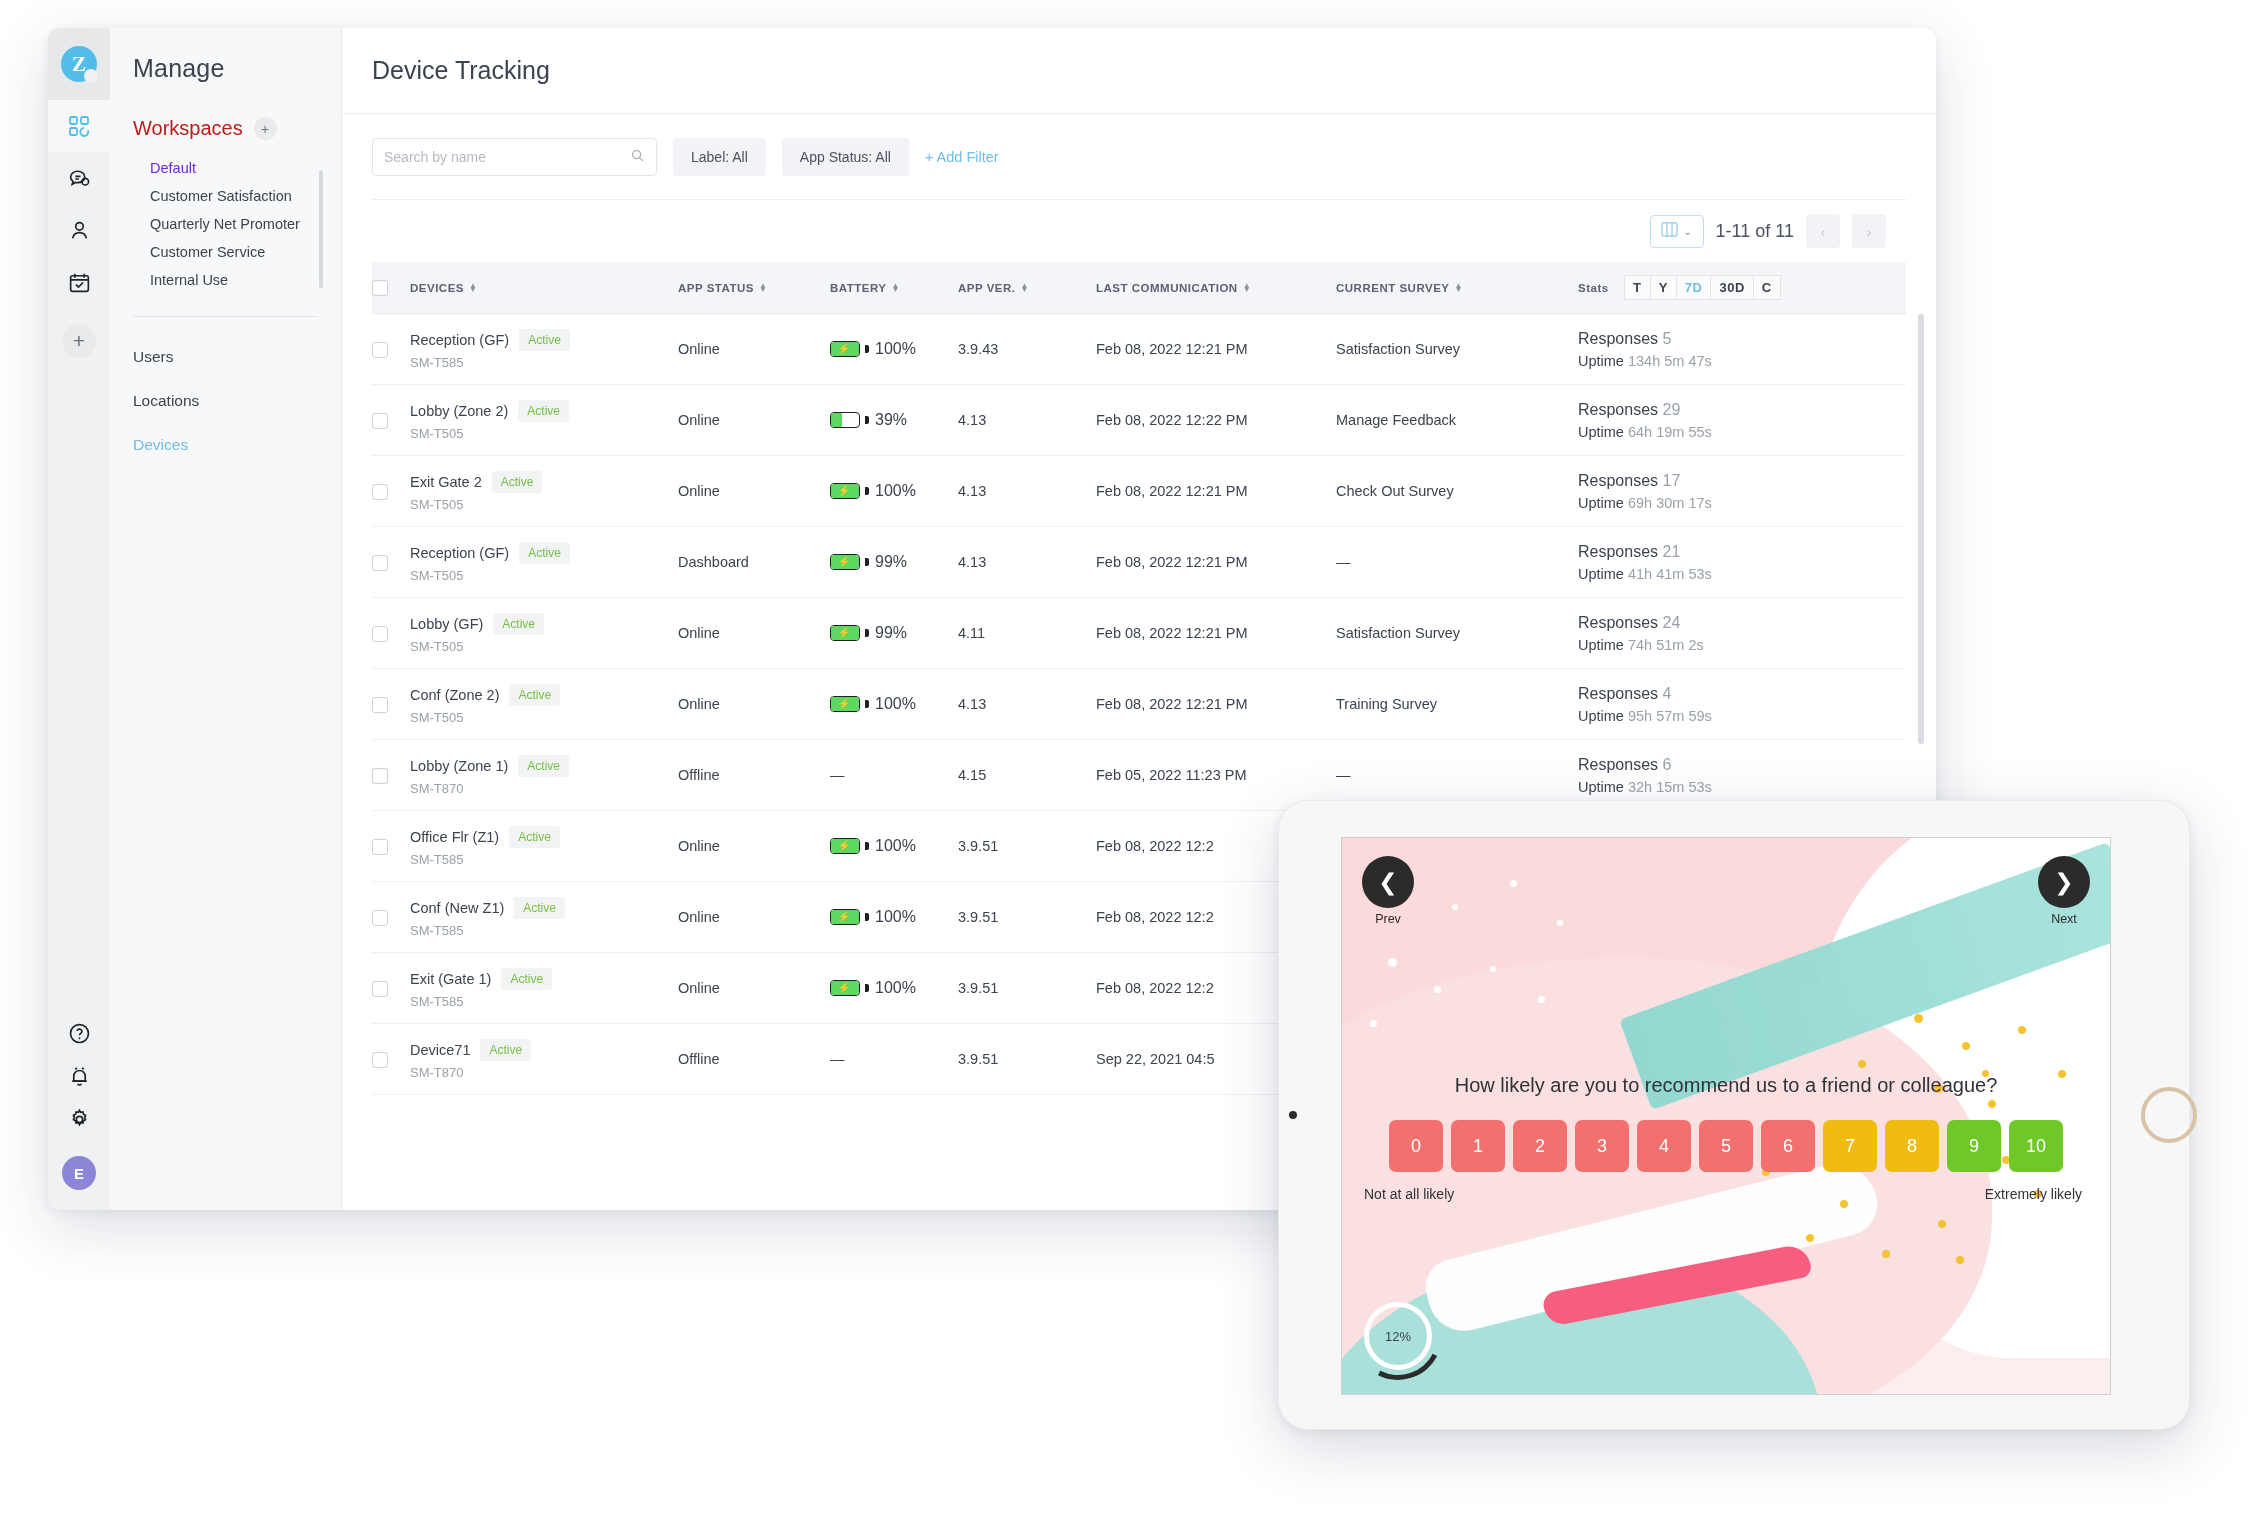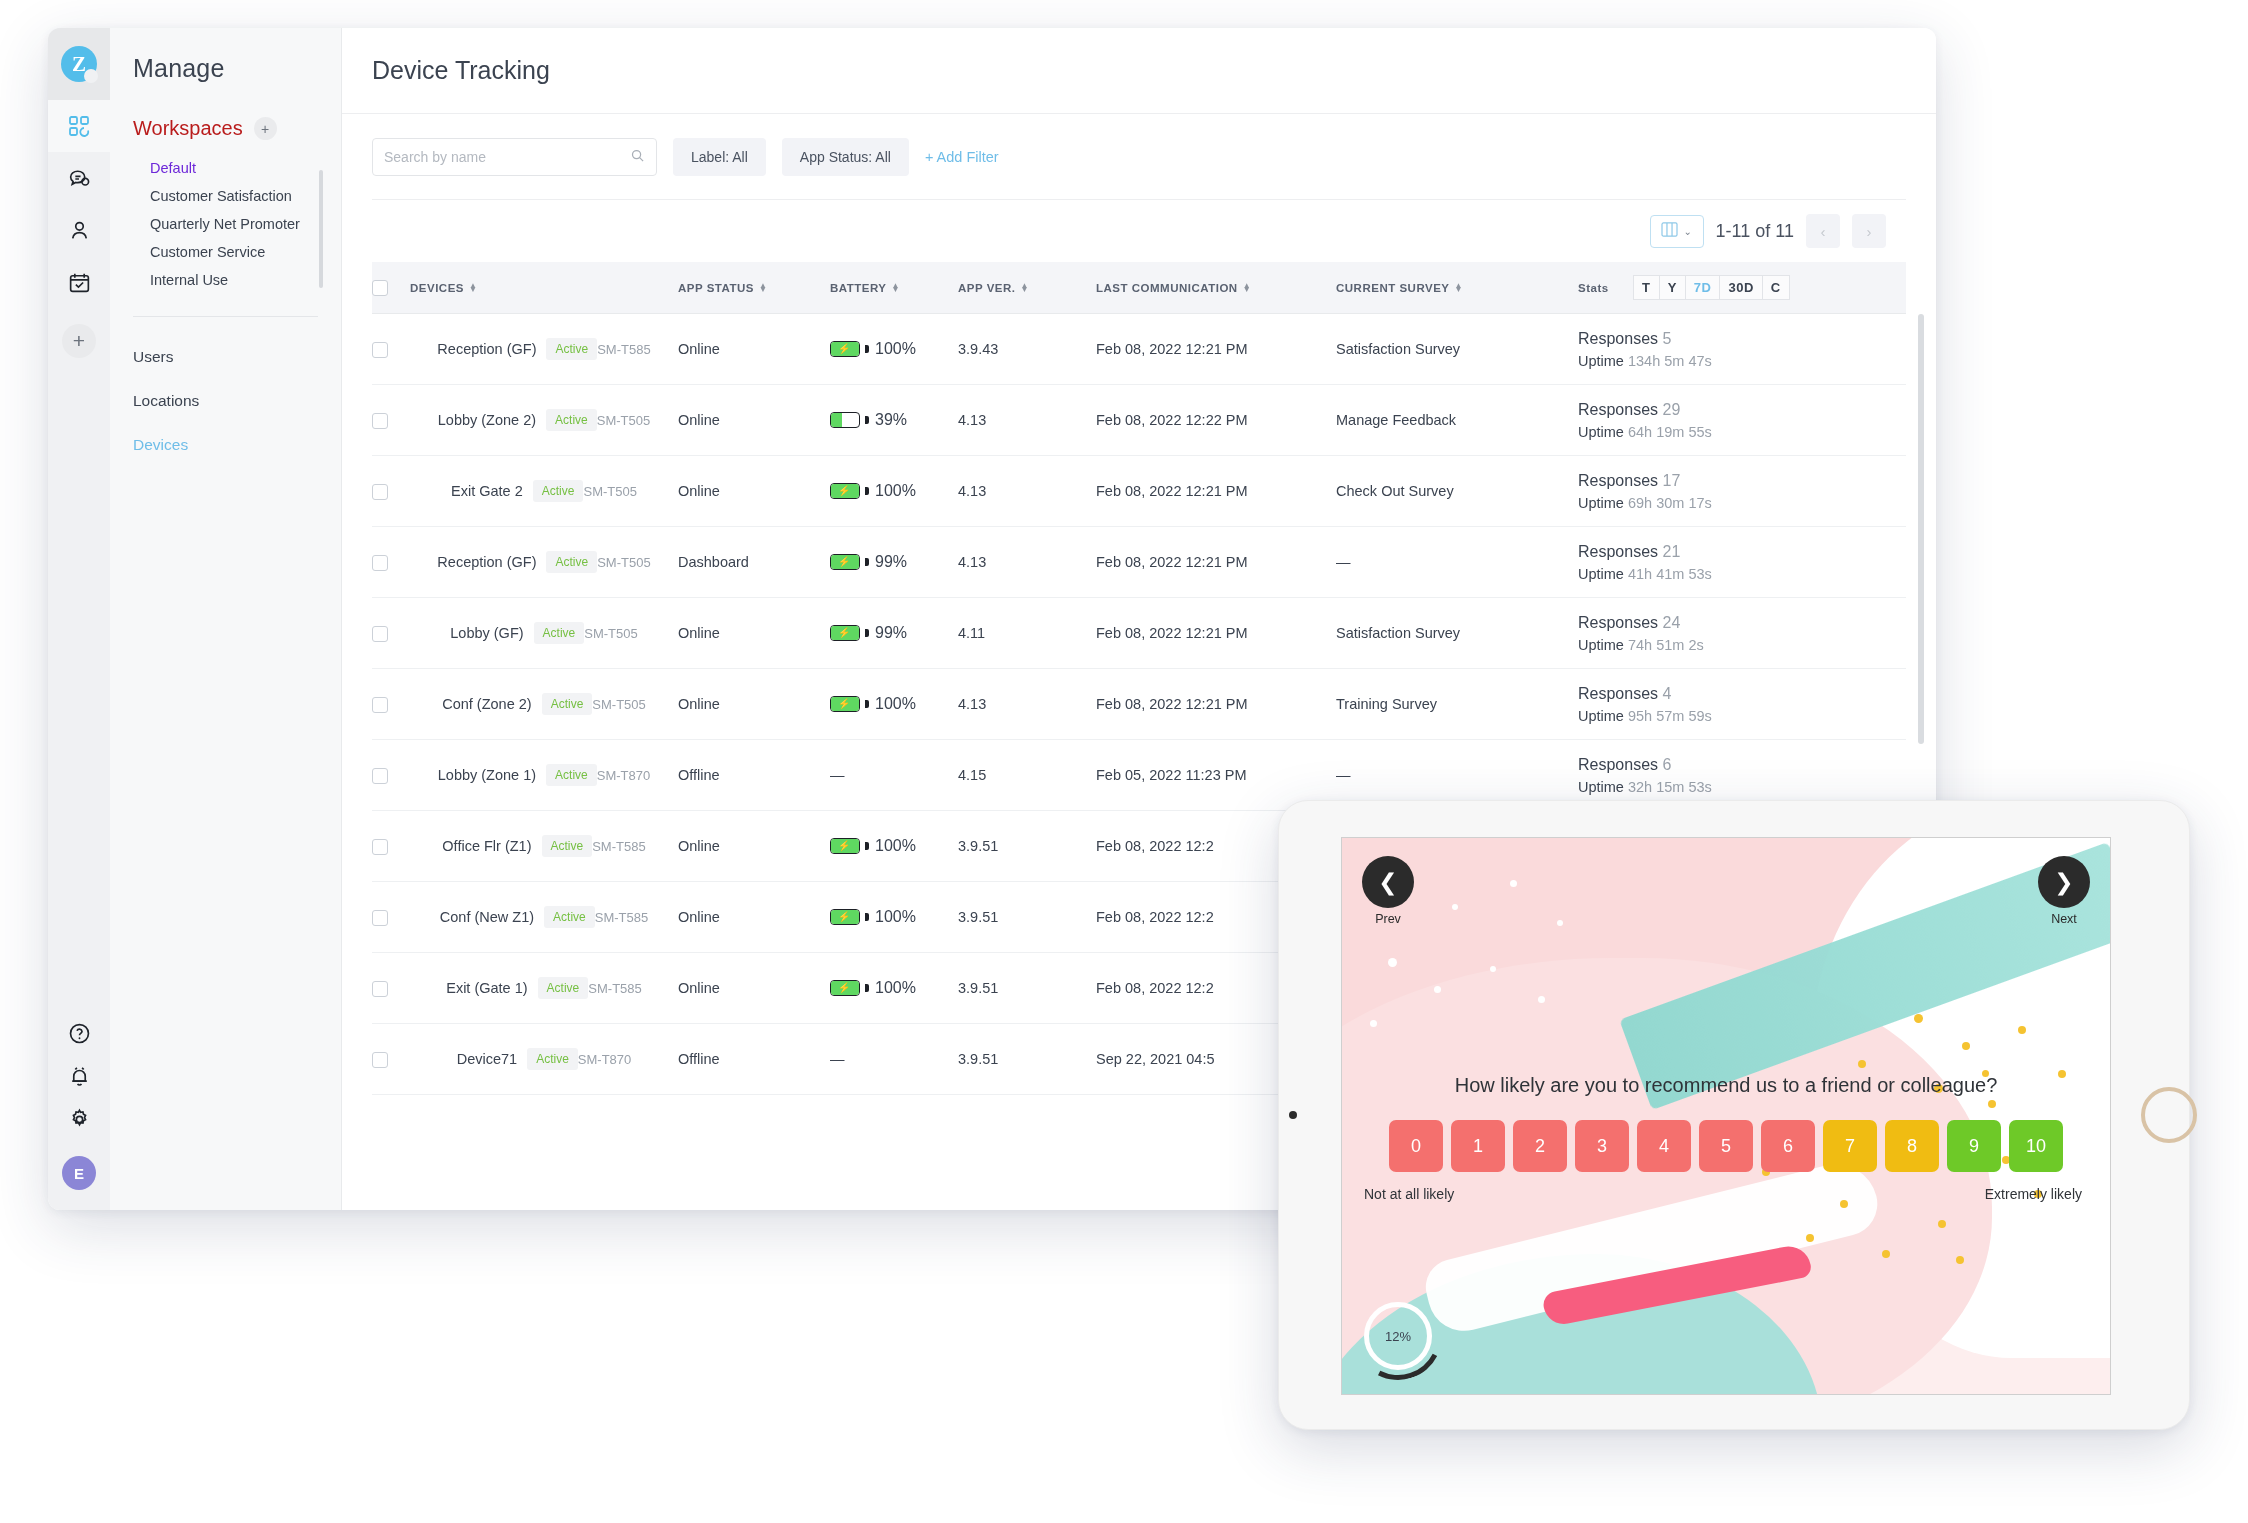--- a/index.html
+++ b/index.html
@@ -142,21 +142,21 @@
   .tbl tbody td {
     border-bottom:1px solid #eef0f2; padding: 0; height:71px;
     font-size:14.5px; color:#3b4350; vertical-align:middle;
   }
   .dev-name { font-size:14.5px; color:#3b4350; }
   .dev-model { font-size:13px; color:#9aa1aa; margin-top:4px; }
   .badge-active {
     display:inline-block; background:#f2f3f5; color:#76c043; border-radius:3px;
     font-size:12px; padding: 4px 9px; margin-left:10px; vertical-align:middle;
   }
-  .devcell { display:flex; flex-direction:row; justify-content:center; }
+  .devcell { display:flex; flex-direction:column; justify-content:center; }
   .devtop { display:flex; align-items:center; }
 
   .battery { display:flex; align-items:center; gap:6px; }
   .batt-shell {
     width:30px;height:16px;border:1.5px solid #1d2026;border-radius:4px;position:relative;background:#fff;
     overflow:hidden;
   }
   .batt-fill { position:absolute; left:0; top:0; bottom:0; background:#5fd861; }
   .batt-tip {
     width:4px;height:8px;background:#1d2026;border-radius:0 2px 2px 0; margin-left:-1px;
@@ -164,21 +164,21 @@
   .bolt { position:absolute; left:50%; top:50%; transform:translate(-50%,-50%);
      color:#fff; font-size:10px; line-height:1; }
   .batt-pct { font-size:16px; color:#3b4350; }
 
   .stats-resp { font-size:16px; color:#3b4350; }
   .stats-resp .v { color:#9aa1aa; }
   .stats-up { font-size:14.5px; color:#3b4350; margin-top:5px;}
   .stats-up .v { color:#9aa1aa; }
 
   .statsbar { display:flex; align-items:center; gap:0; }
-  .statsbar .lbl { font-size:11.5px;color:#5a6271; margin-right:24px; }
+  .statsbar .lbl { font-size:11.5px;color:#5a6271; margin-right:15px; }
   .seg {
     border:1px solid #e2e4e8; border-right:0; padding: 4px 8px; font-size:13px; color:#3b4350;
     background:#fbfbfc; cursor:pointer; min-width:26px; text-align:center;
   }
   .seg:last-child{ border-right:1px solid #e2e4e8; }
   .seg.on { color:#6fbde8; }
 
   .tbl-scroll {
     position:absolute; right:-18px; top:52px; width:6px; height:430px;
     background:#d9dce0; border-radius:3px;

